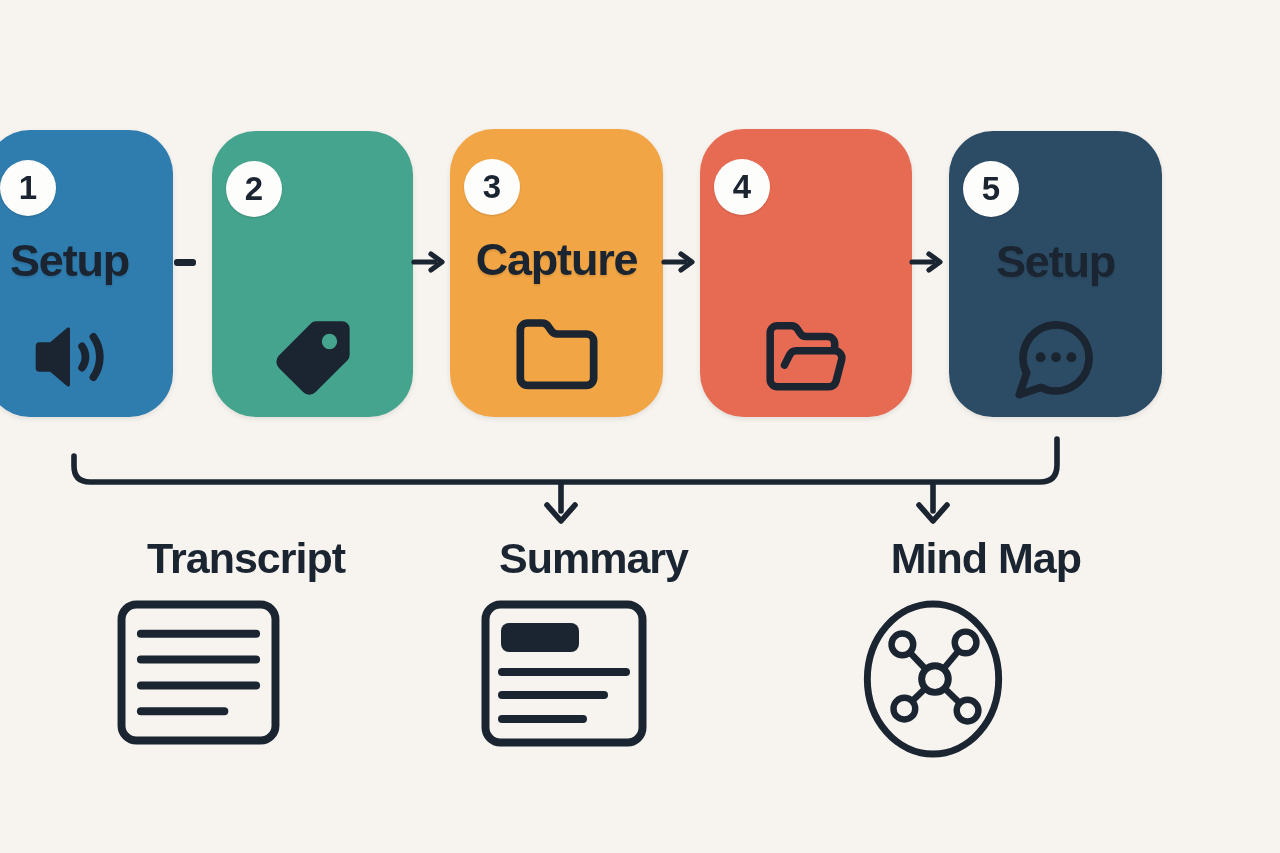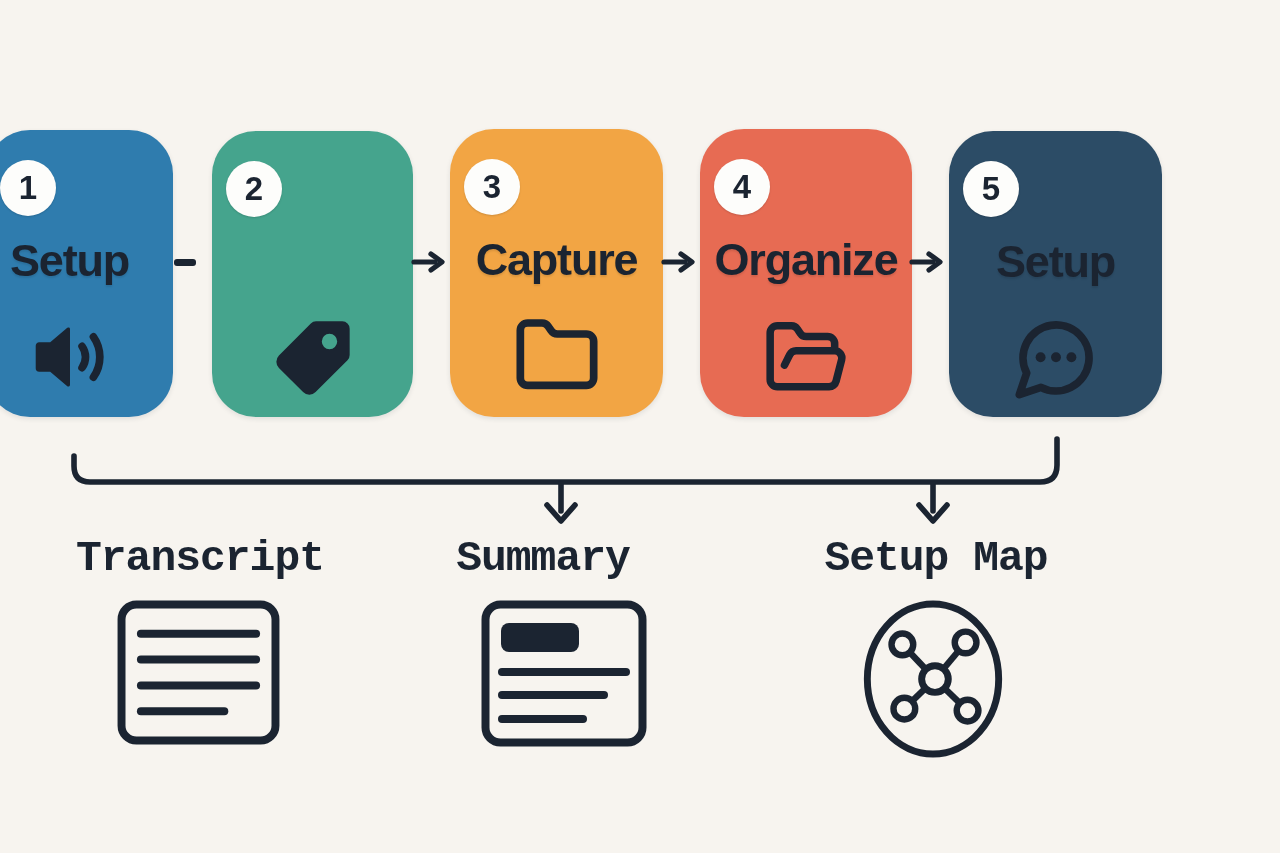--- a/index.html
+++ b/index.html
@@ -41,22 +41,22 @@
   
   .dash{position:absolute;left:174px;top:259px;width:22px;height:6.5px;border-radius:3px;background:var(--ink);}
   .flow-arrow{position:absolute;top:247px;width:36px;height:30px;color:var(--ink);}
   .fa2{left:411px;}  .fa3{left:661px;}  .fa4{left:909px;}
 
   
   .bracket-svg{position:absolute;left:0;top:0;width:1280px;height:853px;pointer-events:none;}
 
   
   .out-label{
-    position:absolute;top:534px;width:290px;text-align:center;
-    font-size:43px;font-weight:bold;letter-spacing:-1px;color:var(--ink);white-space:nowrap;font-family:Liberation Mono, monospace;
+    position:absolute;top:534px;width:290px;text-align:right;
+    font-size:43px;font-weight:bold;letter-spacing:-1px;color:var(--ink);white-space:nowrap;
   }
   .ol1{left:55px;} .ol2{left:398px;} .ol3{left:791px;}
   .out-icon{position:absolute;color:var(--ink);}
   .oi1{left:117px;top:600px;width:163px;height:145px;}
   .oi2{left:481px;top:600px;width:166px;height:147px;}
   .oi3{left:862px;top:600px;width:142px;height:160px;}
   .out-icon svg{width:100%;height:100%;display:block;}
   .fill-bg{fill:var(--bg,#F7F4EF);}
 </style>
 </head>
@@ -102,21 +102,20 @@
     </div>
   </div>
 
   <svg class="flow-arrow fa3" viewBox="0 0 36 30" fill="none">
     <path d="M3 15H24" stroke="currentColor" stroke-width="5.2" stroke-linecap="round"></path>
     <path d="M20 7l11 8-11 8" stroke="currentColor" stroke-width="5.2" stroke-linecap="round" stroke-linejoin="round" fill="none"></path>
   </svg>
 
   <div class="card c4" style="background: rgb(231, 107, 83);">
     <div class="badge">4</div>
-    <div class="card-label">Organize</div>
     <div class="card-icon">
       <svg viewBox="0 0 24 24" fill="none">
         <path d="m6 14 1.45-2.9A2 2 0 0 1 9.24 10H20a2 2 0 0 1 1.94 2.5l-1.55 6a2 2 0 0 1-1.94 1.5H4a2 2 0 0 1-2-2V5a2 2 0 0 1 2-2h3.93a2 2 0 0 1 1.66.9l.82 1.2a2 2 0 0 0 1.66.9H18a2 2 0 0 1 2 2v2" stroke="currentColor" stroke-width="2.1" stroke-linecap="round" stroke-linejoin="round"></path>
       </svg>
     </div>
   </div>
 
   <svg class="flow-arrow fa4" viewBox="0 0 36 30" fill="none">
     <path d="M3 15H24" stroke="currentColor" stroke-width="5.2" stroke-linecap="round"></path>
     <path d="M20 7l11 8-11 8" stroke="currentColor" stroke-width="5.2" stroke-linecap="round" stroke-linejoin="round" fill="none"></path>
@@ -142,21 +141,21 @@
       <path d="M547 505 L561 521 L575 505"></path>
     </g>
     <g stroke="#1B2431" stroke-width="5.6" stroke-linecap="round" stroke-linejoin="round">
       <path d="M933 484 V511"></path>
       <path d="M919 505 L933 521 L947 505"></path>
     </g>
   </svg>
 
   <div class="out-label ol1">Transcript</div>
   <div class="out-label ol2">Summary</div>
-  <div class="out-label ol3">Setup Map</div>
+  <div class="out-label ol3">Mind Map</div>
 
   <div class="out-icon oi1">
     <svg viewBox="0 0 164 146" fill="none" stroke="currentColor" stroke-linecap="round">
       <rect x="4.5" y="4.5" width="155" height="137" rx="15" stroke-width="8"></rect>
       <path d="M24 34H140" stroke-width="8"></path>
       <path d="M24 60H140" stroke-width="8"></path>
       <path d="M24 86H140" stroke-width="8"></path>
       <path d="M24 112H108" stroke-width="8"></path>
     </svg>
   </div>

